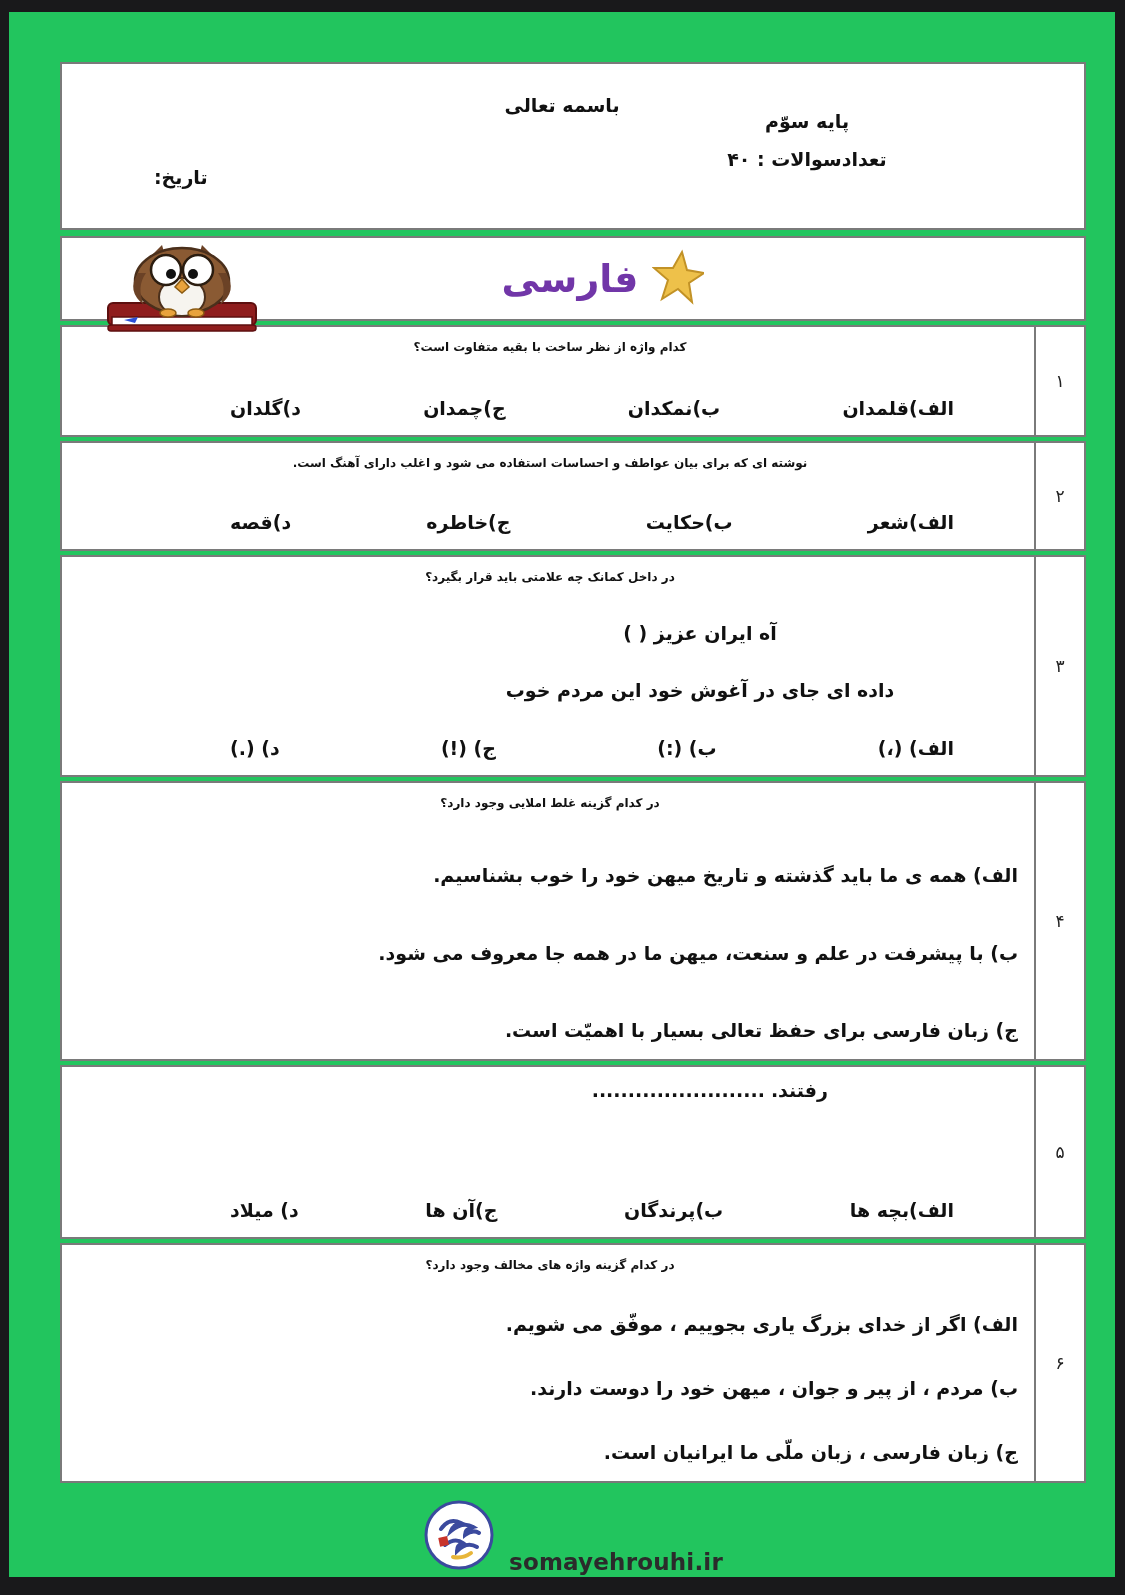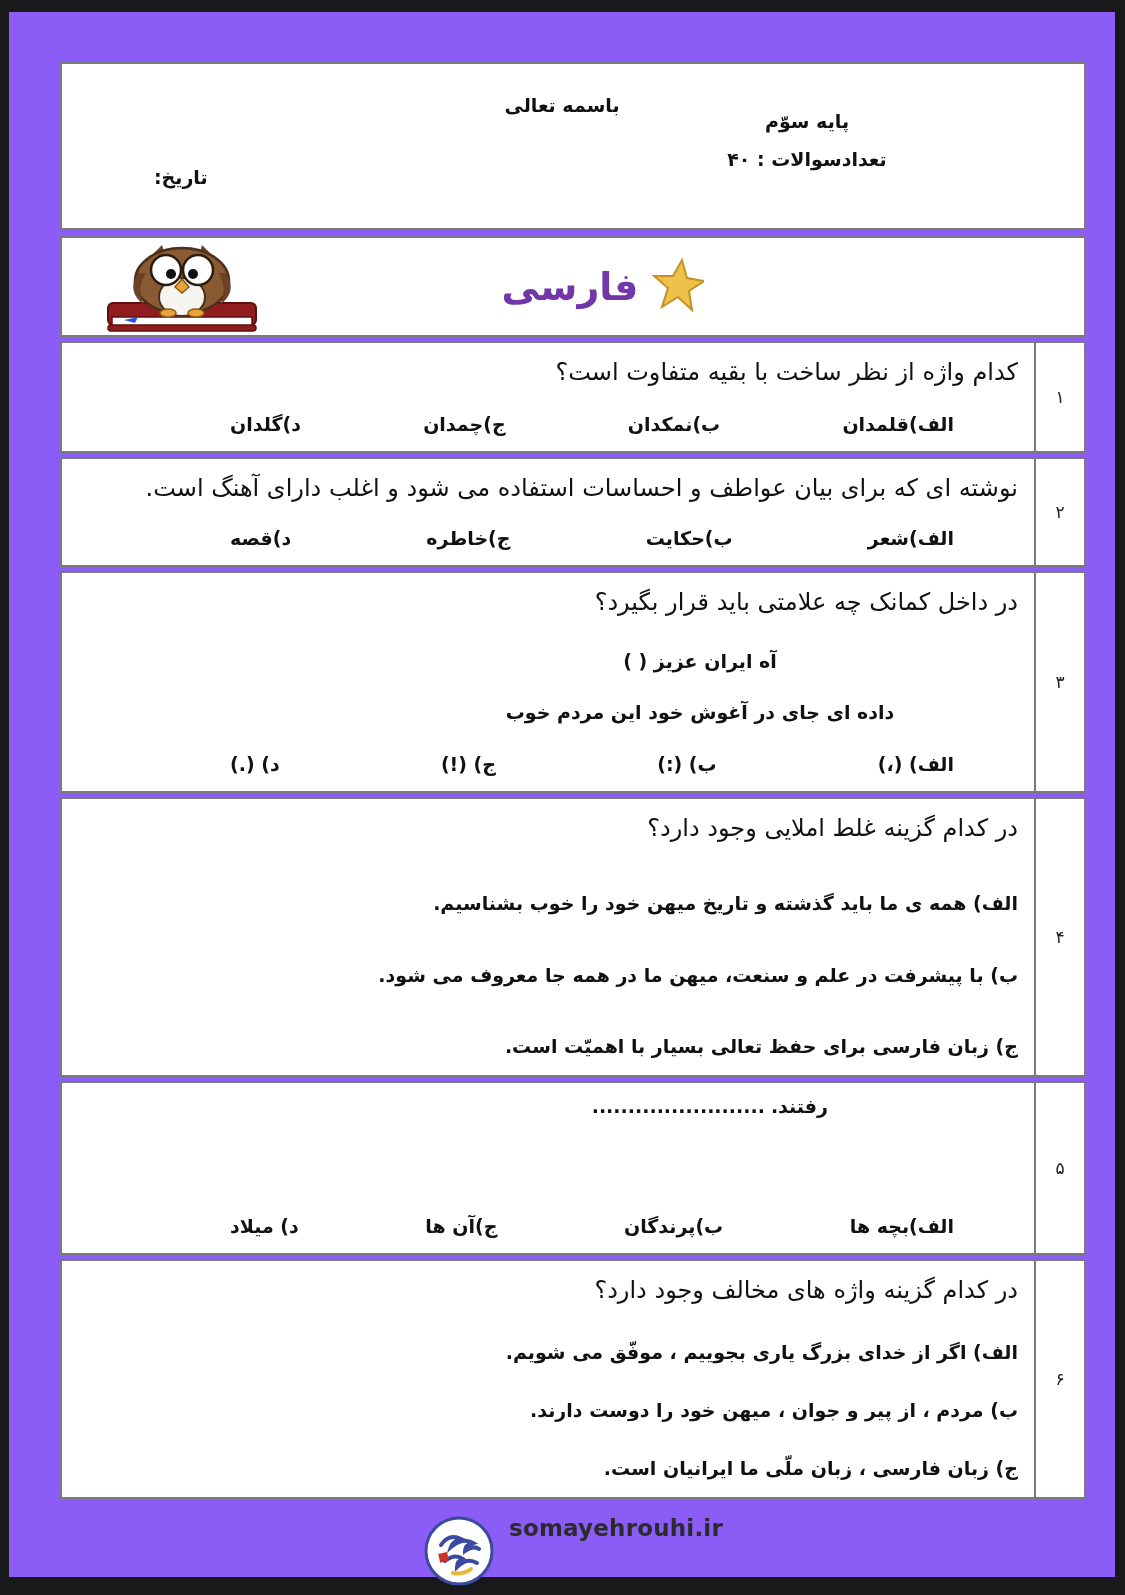--- a/index.html
+++ b/index.html
@@ -1,52 +1,52 @@
 <!DOCTYPE html>
 <html lang="fa"><head>
 <meta charset="utf-8">
 <style>
   html,body{margin:0;padding:0;background:#101012;}
   .frame{position:relative;width:1125px;height:1595px;background:#19191b;overflow:hidden;
          font-family:"DejaVu Sans", sans-serif;}
-  .sheet{position:absolute;left:9px;right:10px;top:12px;bottom:18px;background:#8b5cf6;}
+  .sheet{position:absolute;left:9px;right:10px;top:12px;bottom:18px;background:#22c55e;}
   .content{position:absolute;left:51px;top:50px;width:1026px;direction:rtl;}
   .box{box-sizing:border-box;border:2px solid #7a7a7a;background:#fff;}
   
   .header-box{position:relative;height:168px;}
   .h-item{position:absolute;font-weight:bold;color:#111;font-size:19px;white-space:nowrap;}
   .h-basmala{top:30px;left:390px;width:220px;text-align:center;}
   .h-grade{top:46px;left:645px;width:200px;text-align:center;}
   .h-count{top:84px;left:625px;width:240px;text-align:center;}
   .h-date{top:102px;left:92px;}
   
-  .title-box{position:relative;height:101px;margin-top:6px;}
+  .title-box{position:relative;height:85px;margin-top:6px;}
   .owl-wrap{position:absolute;left:34px;top:5px;}
   .subject-wrap{position:absolute;left:0;right:0;top:0;height:100%;
                 display:flex;align-items:center;justify-content:center;gap:14px;direction:ltr;
                 transform:translateX(30px);}
   .subject-text{font-size:38px;font-weight:bold;color:#7136a8;line-height:1;}
   
   .q-box{margin-top:4px;display:flex;flex-direction:row;}
   .q-num{width:48px;border-left:2px solid #7a7a7a;display:flex;align-items:center;
          justify-content:center;font-size:17px;color:#222;}
   .q-body{flex:1;display:flex;flex-direction:column;justify-content:space-between;
           padding:12px 16px 14px 20px;color:#111;}
-  .q-title{font-size:24px;font-weight:normal;text-align:right;line-height:1.45;}
+  .q-title{font-size:12px;font-weight:bold;text-align:center;line-height:1.45;}
   .q-line{font-size:19px;font-weight:bold;text-align:right;line-height:1.45;}
   .opts{display:flex;justify-content:space-between;font-size:19px;font-weight:bold;
         padding:0 64px 2px 148px;}
   .q3-center{text-align:center;padding-left:300px;font-size:19px;font-weight:bold;}
   .u-part{text-decoration:underline;text-underline-offset:9px;text-decoration-thickness:2px;}
   .fill-line{direction:ltr;display:flex;justify-content:flex-end;gap:6px;
              padding-right:190px;font-size:19px;font-weight:bold;}
   .h1{height:112px;} .h2{height:110px;} .h3{height:222px;} .h4{height:280px;}
   .h5{height:174px;} .h6{height:240px;}
   
-  .footer{display:flex;align-items:flex-start;justify-content:center;gap:14px;margin-top:16px;
+  .footer{display:flex;align-items:flex-end;justify-content:center;gap:14px;margin-top:16px;
           direction:ltr;}
   .site-text{font-size:23px;color:#2b2b2b;font-weight:bold;letter-spacing:.2px;}
 </style>
 </head>
 <body>
 
 <div class="frame">
   <div class="sheet">
     <div class="content">
 

